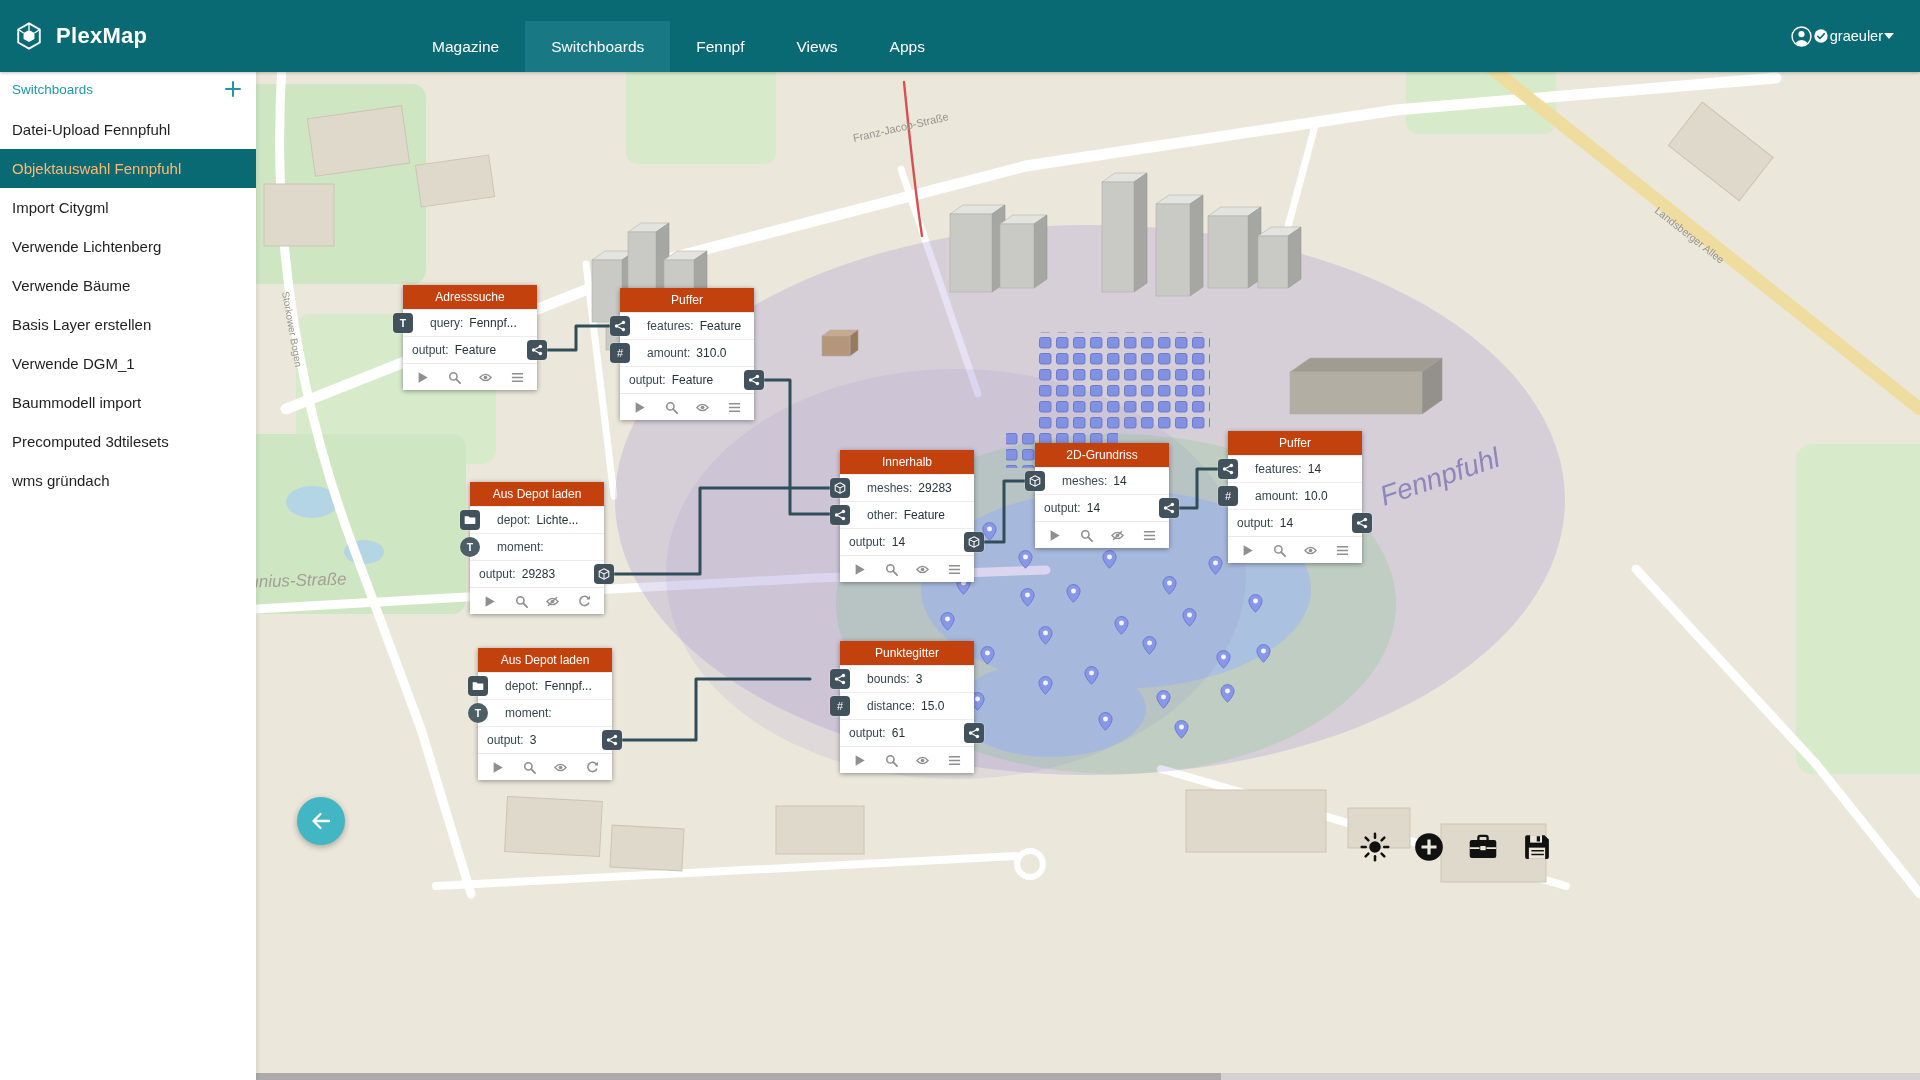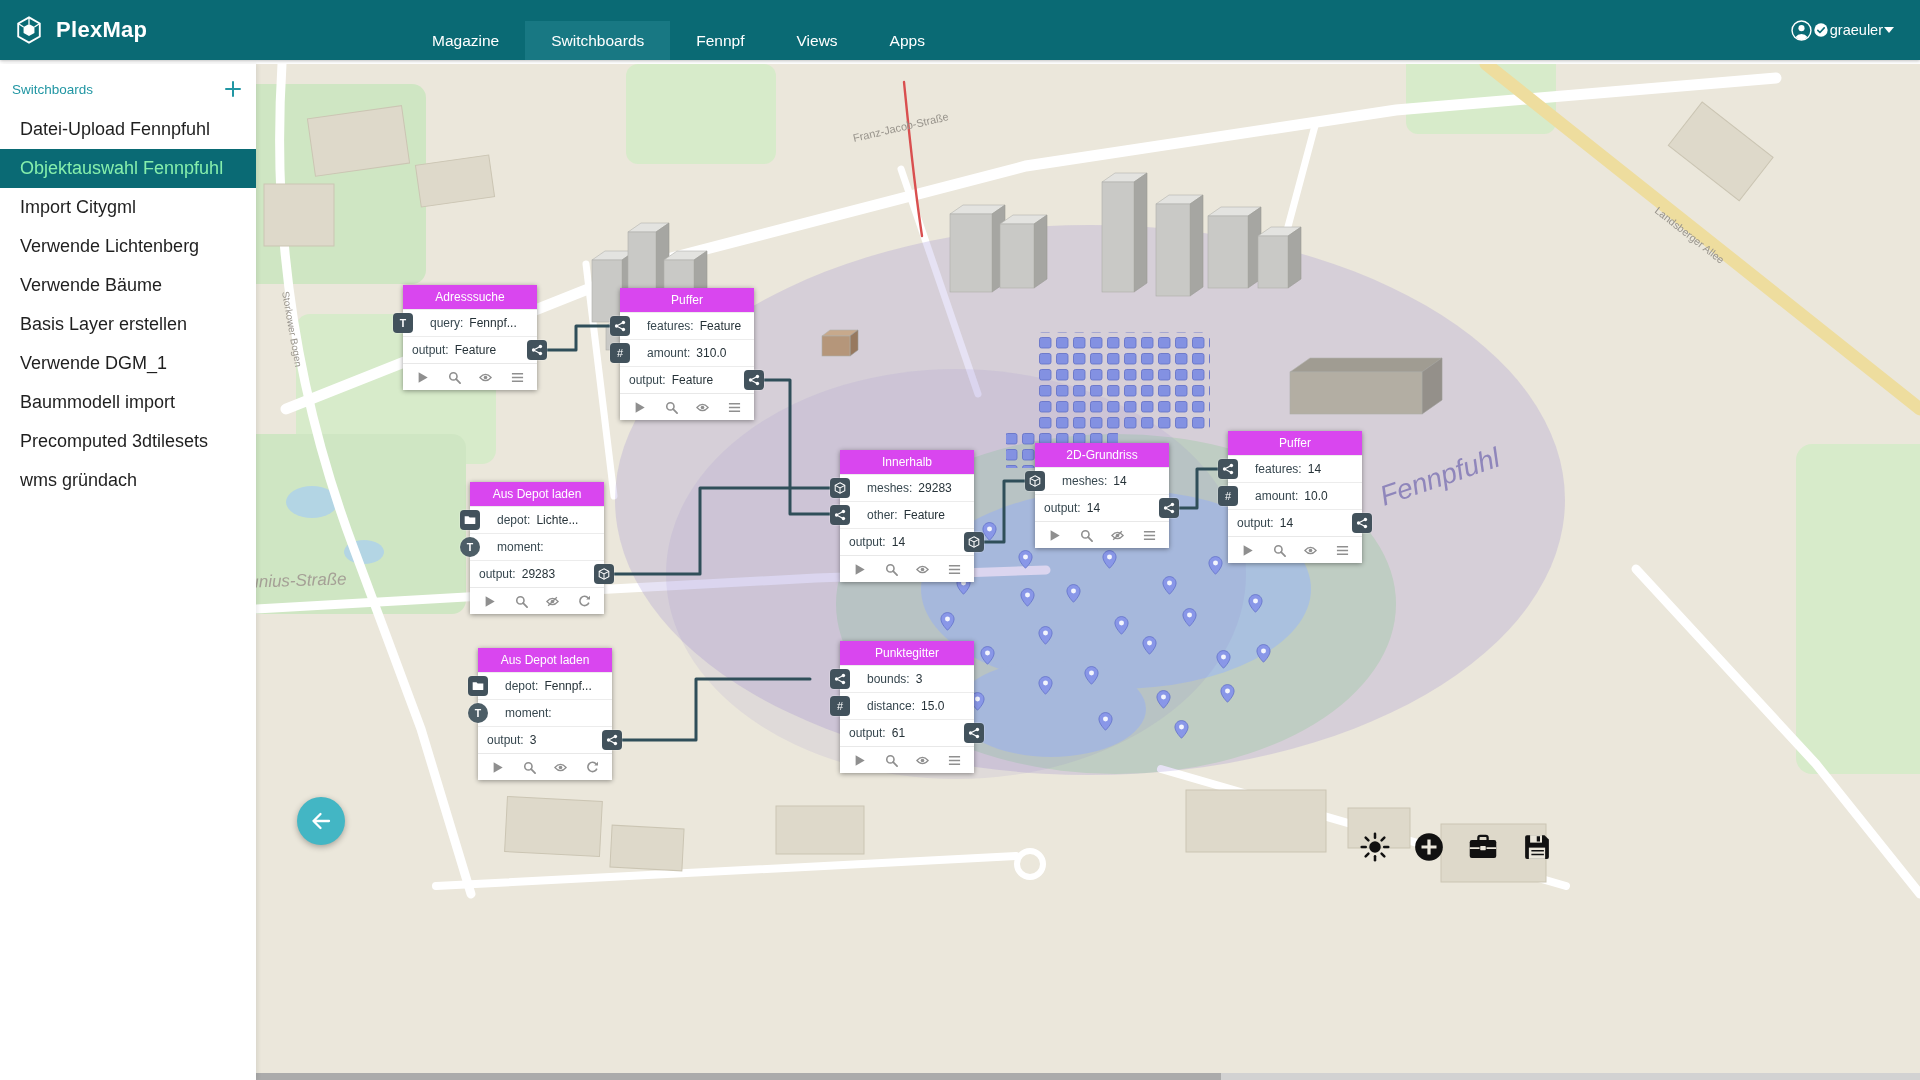--- a/index.html
+++ b/index.html
@@ -1,52 +1,52 @@
 <!DOCTYPE html>
 <html><head>
 <meta charset="utf-8">
 <style>
   html,body{margin:0;padding:0;}
   body{width:1920px;height:1080px;overflow:hidden;background:#fff;
        font-family:"Liberation Sans", sans-serif;-webkit-font-smoothing:antialiased;}
 
   
-  .topbar{position:fixed;top:0;left:0;right:0;height:60px;background:#0a6a74;color:#fff;
+  .topbar{position:fixed;top:0;left:0;right:0;height:72px;background:#0a6a74;color:#fff;
           display:flex;align-items:stretch;z-index:20;box-shadow:0 1px 3px rgba(0,0,0,.25);}
   .logo{width:256px;box-sizing:border-box;display:flex;align-items:center;gap:12px;padding-left:14px;}
   .logo-icon svg{width:30px;height:30px;display:block;color:#fff;}
   .logo-text{font-size:22px;font-weight:bold;letter-spacing:.3px;}
   .nav{display:flex;margin-left:150px;}
   .nav-item{padding:0 26px;display:flex;align-items:center;font-size:15.5px;cursor:pointer;white-space:nowrap;margin-top:21px;}
   .nav-item.active{background:#187883;}
   .user{margin-left:auto;display:flex;align-items:center;gap:1px;padding-right:26px;font-size:14.5px;}
   .uicon{display:flex;color:#fff;}
   .uicon svg{width:21px;height:21px;display:block;}
   .uicon.small svg{width:16px;height:16px;}
   .caret{display:flex;} .caret svg{width:10px;height:6px;}
 
   
   .sidebar{position:fixed;top:64px;left:0;bottom:0;width:256px;background:#fff;z-index:15;
            box-shadow:2px 0 4px rgba(0,0,0,.08);}
   .sb-head{display:flex;align-items:center;justify-content:space-between;padding:16px 14px 12px 12px;}
   .sb-title{color:#2196a3;font-size:13.5px;}
   .sb-add{color:#2196a3;cursor:pointer;display:flex;}
   .sb-add svg{width:18px;height:18px;}
-  .sb-item{height:39px;display:flex;align-items:center;padding:0 20px;font-size:18px;color:#1f1f1f;cursor:pointer;}
-  .sb-item.active{background:#0a6a74;color:#86efac;}
+  .sb-item{height:39px;display:flex;align-items:center;padding:0 12px;font-size:15px;color:#1f1f1f;cursor:pointer;}
+  .sb-item.active{background:#0a6a74;color:#fdba74;}
 
   
   .canvas{position:fixed;top:64px;left:256px;right:0;bottom:0;background:#ebe7db;overflow:hidden;}
   .map,.wires{position:absolute;top:0;left:0;width:1664px;height:1016px;}
   .wires{z-index:2;pointer-events:none;}
   #nodes{position:absolute;top:0;left:0;right:0;bottom:0;z-index:3;}
 
   
   .node{position:absolute;width:134px;background:#fff;box-shadow:0 1px 5px rgba(0,0,0,.4);border-radius:1px;}
-  .node-header{height:24px;line-height:24px;background:#d946ef;color:#fff;font-size:12px;text-align:center;
+  .node-header{height:24px;line-height:24px;background:#c2410c;color:#fff;font-size:12px;text-align:center;
                white-space:nowrap;overflow:hidden;}
   .node-row{position:relative;height:27px;display:flex;align-items:center;background:#fff;border-top:1px solid #ececec;
             font-size:12px;color:#37474f;padding:0 10px 0 9px;gap:6px;box-sizing:border-box;}
   .node-row.pl{padding-left:27px;}
   .row-value{color:#263238;}
   .port{position:absolute;top:50%;width:20px;height:20px;margin-top:-10px;border-radius:4px;background:#42525c;
         color:#fff;display:flex;align-items:center;justify-content:center;cursor:crosshair;
         box-shadow:0 0 0 1px rgba(255,255,255,.18);}
   .port.left{left:-10px;} .port.right{right:-10px;}
   .port.circle{border-radius:50%;background:#4d5e67;}

